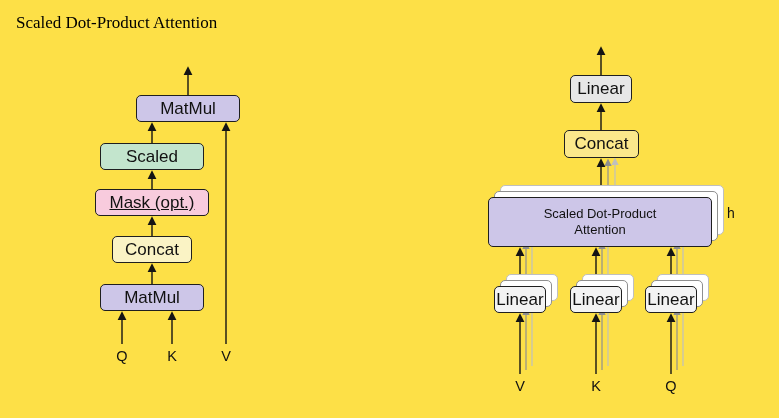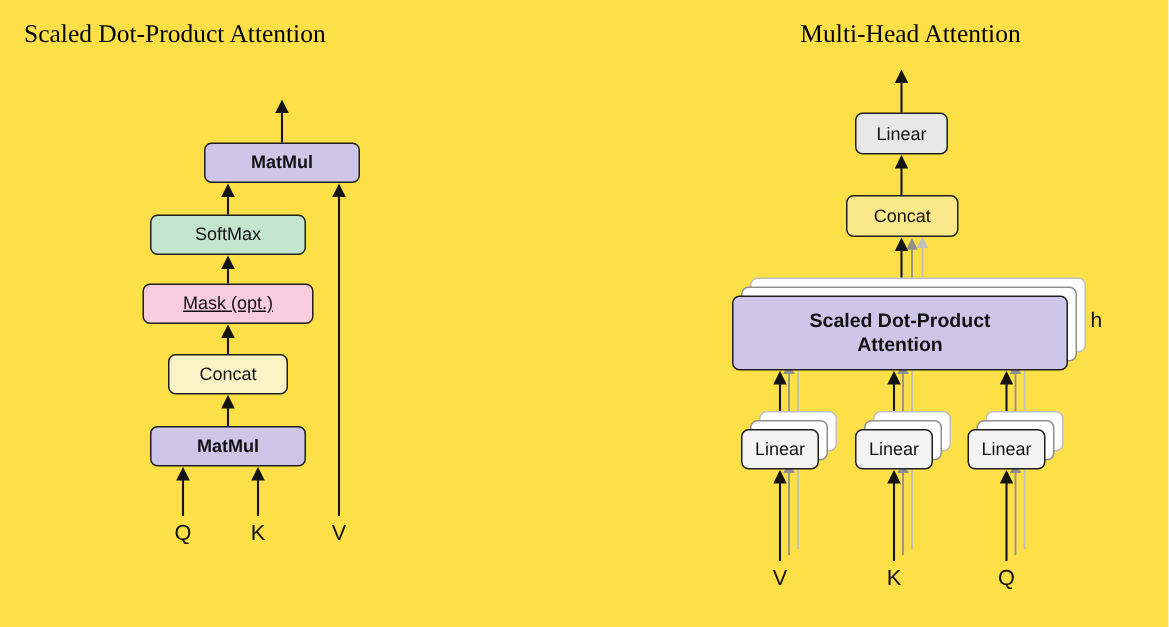--- a/index.html
+++ b/index.html
@@ -4,25 +4,25 @@
 <style>
   * { margin:0; padding:0; box-sizing:border-box; }
   html,body { background:#ffffff; }
   body { font-family:"Liberation Sans", sans-serif; color:#111; }
   .canvas { position:relative; width:779px; height:418px; background:#fde047; overflow:hidden; }
   .arrows { position:absolute; left:0; top:0; }
   .diagram-title { position:absolute; font-family:"Liberation Serif", serif; font-size:17px; color:#000; white-space:nowrap; }
   .box {
     position:absolute; display:flex; align-items:center; justify-content:center;
     border:1.3px solid #1f1f1f; border-radius:5px; background:#fff;
-    font-size:12px; text-align:center; line-height:1.25;
+    font-size:17px; text-align:center; line-height:1.25;
   }
   .ghost1 { border-color:#8f8f8f; }
   .ghost2 { border-color:#bfbfbf; }
-  .purple     { background:var(--purple);font-weight:bold; }
+  .purple     { background:var(--purple); }
   .green      { background:var(--green); }
   .pink       { background:var(--pink); }
   .paleyellow { background:var(--pale-yellow); }
   .gold       { background:var(--gold); }
   .graybox    { background:var(--gray-box); }
   .whitebox   { background:var(--white-box); }
   .wrap { display:inline-block; max-width:150px; }
   .io-label { position:absolute; width:24px; text-align:center; font-size:14.5px; color:#111; }
   .h-label { position:absolute; font-size:14px; color:#111; }
   line.main  { stroke:#141414; stroke-width:1.4; }
@@ -90,30 +90,29 @@
     <line class="g2" x1="683" y1="366" x2="683" y2="304" marker-end="url(#mkg2)"></line>
     <line class="g1" x1="677" y1="370" x2="677" y2="310" marker-end="url(#mkg1)"></line>
     <line class="main" x1="671" y1="374" x2="671" y2="316" marker-end="url(#mk)"></line>
 
     <line class="slash" x1="703" y1="233" x2="722" y2="210"></line>
   </svg>
 
   <div class="diagram-title" style="left:16px; top:13px;">Scaled Dot-Product Attention</div>
 
   <div class="box purple" style="left:136px; top:95px; width:104px; height:27px;">MatMul</div>
-  <div class="box green" style="left:100px; top:143px; width:104px; height:27px;">SoftMax</div>
+  <div class="box green" style="left:100px; top:143px; width:104px; height:27px;">Scaled</div>
   <div class="box pink" style="left:95px; top:189px; width:114px; height:27px;text-decoration:underline;">Mask (opt.)</div>
   <div class="box paleyellow" style="left:112px; top:236px; width:80px; height:27px;">Concat</div>
   <div class="box purple" style="left:100px; top:284px; width:104px; height:27px;">MatMul</div>
 
   <div class="io-label" style="left:110px; top:348px;">Q</div>
   <div class="io-label" style="left:160px; top:348px;">K</div>
   <div class="io-label" style="left:214px; top:348px;">V</div>
 
-  <div class="diagram-title" style="left:475px; top:13px; width:264px; text-align:center;">Multi-Head Attention</div>
 
   <div class="box ghost2" style="left:500px; top:185px; width:224px; height:50px;"></div>
   <div class="box ghost1" style="left:494px; top:191px; width:224px; height:50px;"></div>
   <div class="box purple" style="left:488px; top:197px; width:224px; height:50px; font-size:13px;">
     <span class="wrap">Scaled Dot-Product Attention</span>
   </div>
 
   <div class="h-label" style="left:727px; top:205px;">h</div>
 
   <div class="box gold" style="left:564px; top:130px; width:75px; height:28px;">Concat</div>

